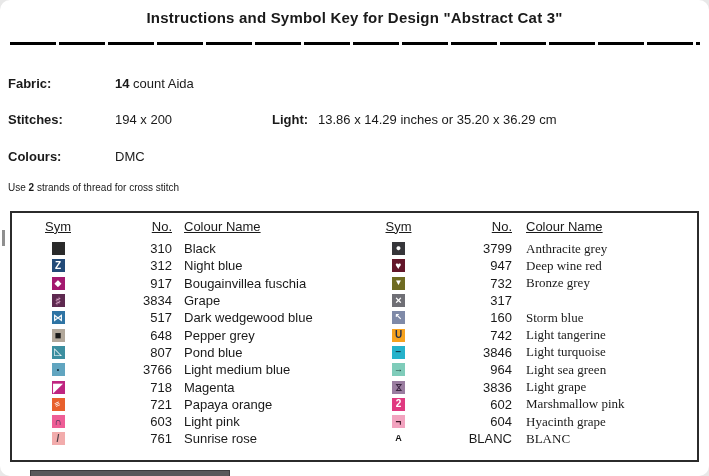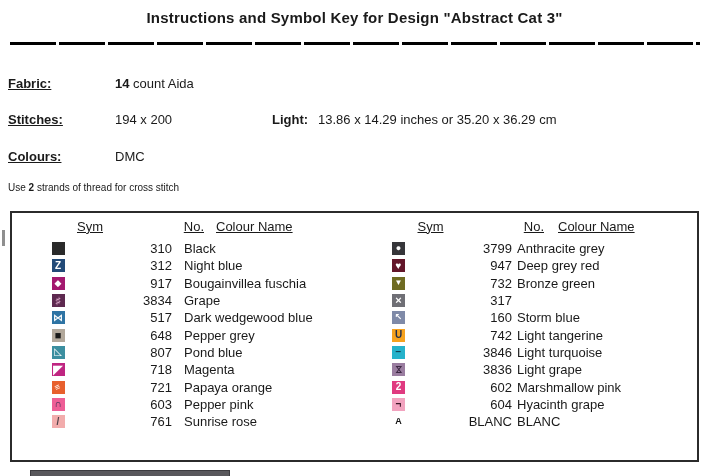--- a/index.html
+++ b/index.html
@@ -1,54 +1,54 @@
 <!DOCTYPE html>
 <html><head>
 <meta charset="utf-8">
 <style>
   * { margin:0; padding:0; box-sizing:border-box; }
   html,body { background:#e8e8e8; }
   .page {
     position:relative; width:709px; height:476px; background:#ffffff;
     font-family:"Liberation Sans","DejaVu Sans",sans-serif; color:#1a1a1a;
-    overflow:hidden; margin:0 auto;
+    overflow:hidden; margin:0 auto;border-radius:10px;
   }
   .title {
     position:absolute; top:9px; left:0; width:100%;
     text-align:center; font-size:15px; font-weight:bold; letter-spacing:0.2px;
   }
   .divider {
     position:absolute; top:42px; left:10px; width:690px; height:3px;
     background:repeating-linear-gradient(90deg,#000 0 46px,transparent 46px 49px);
   }
   .meta-row { position:absolute; left:0; width:100%; height:16px; font-size:13px; }
-  .meta-label { position:absolute; left:8px; font-weight:bold;text-decoration:underline; }
+  .meta-label { position:absolute; left:8px; font-weight:bold; }
   .meta-value { position:absolute; left:115px; }
   .size-label { position:absolute; left:272px; font-weight:bold; }
   .size-value { position:absolute; left:318px; }
   .b { font-weight:bold; }
   .note { position:absolute; left:8px; top:182px; font-size:10px; }
 
   .key-table {
     position:absolute; left:10px; top:211px; width:689px; height:251px;
     border:2px solid #2b2b2b; background:#fff;
   }
   .kt-grid { display:grid; grid-template-columns:92px 68px 205px 43px 92px 185px; align-items:center; }
-  .kt-header { margin-top:3px; height:20px; font-size:13px;padding-left:32px; }
+  .kt-header { margin-top:3px; height:20px; font-size:13px; }
   .kt-header .hdr { text-decoration:underline; }
   .h-sym { text-align:center; }
   .h-no { text-align:right; }
   .h-name { padding-left:12px; }
   .h-name2 { padding-left:14px; }
   .kt-body { margin-top:4px; }
   .kt-row { height:17.3px; font-size:13px; }
   .cell-sym { display:flex; justify-content:center; }
   .cell-no { text-align:right; }
   .cell-name { padding-left:12px; white-space:nowrap; }
-  .cell-name2 { padding-left:5px; white-space:nowrap; }
+  .cell-name2 { padding-left:14px; white-space:nowrap;font-family:Liberation Serif, serif; }
   .sym-box {
     width:13px; height:13px; display:flex; align-items:center; justify-content:center;
     font-weight:bold; line-height:1; overflow:hidden;
   }
   .sym-glyph { display:block; line-height:1; }
 
   .left-tick { position:absolute; left:2px; top:230px; width:3px; height:16px; background:#8f8f8f; }
   .bottom-bar {
     position:absolute; left:30px; top:470px; width:200px; height:6px;
     background:#59585c; border:1px solid #3c3b3f; border-bottom:none;
@@ -118,38 +118,38 @@
             </span>
           </div>
     <div class="cell-no">312</div>
     <div class="cell-name">Night blue</div>
     <div class="cell-sym">
             <span class="sym-box" style="background: rgb(99, 22, 42);">
               <span class="sym-glyph" style="color: rgb(255, 255, 255); font-size: 10px;">♥</span>
             </span>
           </div>
     <div class="cell-no">947</div>
-    <div class="cell-name2">Deep grey red</div>
+    <div class="cell-name2">Deep wine red</div>
   </div>
 
   <div class="kt-grid kt-row">
     <div class="cell-sym">
             <span class="sym-box" style="background: rgb(163, 25, 111);">
               <span class="sym-glyph" style="color: rgb(255, 255, 255); font-size: 9px;">◆</span>
             </span>
           </div>
     <div class="cell-no">917</div>
     <div class="cell-name">Bougainvillea fuschia</div>
     <div class="cell-sym">
             <span class="sym-box" style="background: rgb(111, 107, 34);">
               <span class="sym-glyph" style="color: rgb(255, 255, 255); font-size: 8px;">▼</span>
             </span>
           </div>
     <div class="cell-no">732</div>
-    <div class="cell-name2">Bronze green</div>
+    <div class="cell-name2">Bronze grey</div>
   </div>
 
   <div class="kt-grid kt-row">
     <div class="cell-sym">
             <span class="sym-box" style="background: rgb(94, 41, 80);">
               <span class="sym-glyph" style="color: rgb(219, 168, 201); font-size: 10px;">♯</span>
             </span>
           </div>
     <div class="cell-no">3834</div>
     <div class="cell-name">Grape</div>
@@ -205,20 +205,36 @@
     <div class="cell-name">Pond blue</div>
     <div class="cell-sym">
             <span class="sym-box" style="background: rgb(37, 178, 203);">
               <span class="sym-glyph" style="color: rgb(18, 60, 78); font-size: 10px;">−</span>
             </span>
           </div>
     <div class="cell-no">3846</div>
     <div class="cell-name2">Light turquoise</div>
   </div>
 
+  <div class="kt-grid kt-row">
+    <div class="cell-sym">
+            <span class="sym-box" style="background: rgb(97, 165, 192);">
+              <span class="sym-glyph" style="color: rgb(18, 48, 63); font-size: 7px;">•</span>
+            </span>
+          </div>
+    <div class="cell-no">3766</div>
+    <div class="cell-name">Light medium blue</div>
+    <div class="cell-sym">
+            <span class="sym-box" style="background: rgb(127, 204, 186);">
+              <span class="sym-glyph" style="color: rgb(31, 74, 64); font-size: 9px;">→</span>
+            </span>
+          </div>
+    <div class="cell-no">964</div>
+    <div class="cell-name2">Light sea green</div>
+  </div>
 
   <div class="kt-grid kt-row">
     <div class="cell-sym">
             <span class="sym-box" style="background: rgb(191, 37, 129);">
               <span class="sym-glyph" style="color: rgb(255, 255, 255); font-size: 13px;">◤</span>
             </span>
           </div>
     <div class="cell-no">718</div>
     <div class="cell-name">Magenta</div>
     <div class="cell-sym">
@@ -247,21 +263,21 @@
     <div class="cell-name2">Marshmallow pink</div>
   </div>
 
   <div class="kt-grid kt-row">
     <div class="cell-sym">
             <span class="sym-box" style="background: rgb(238, 94, 150);">
               <span class="sym-glyph" style="color: rgb(39, 42, 77); font-size: 10px;">∩</span>
             </span>
           </div>
     <div class="cell-no">603</div>
-    <div class="cell-name">Pepper pink</div>
+    <div class="cell-name">Light pink</div>
     <div class="cell-sym">
             <span class="sym-box" style="background: rgb(242, 163, 191);">
               <span class="sym-glyph" style="color: rgb(58, 22, 38); font-size: 10px;">¬</span>
             </span>
           </div>
     <div class="cell-no">604</div>
     <div class="cell-name2">Hyacinth grape</div>
   </div>
 
   <div class="kt-grid kt-row">

